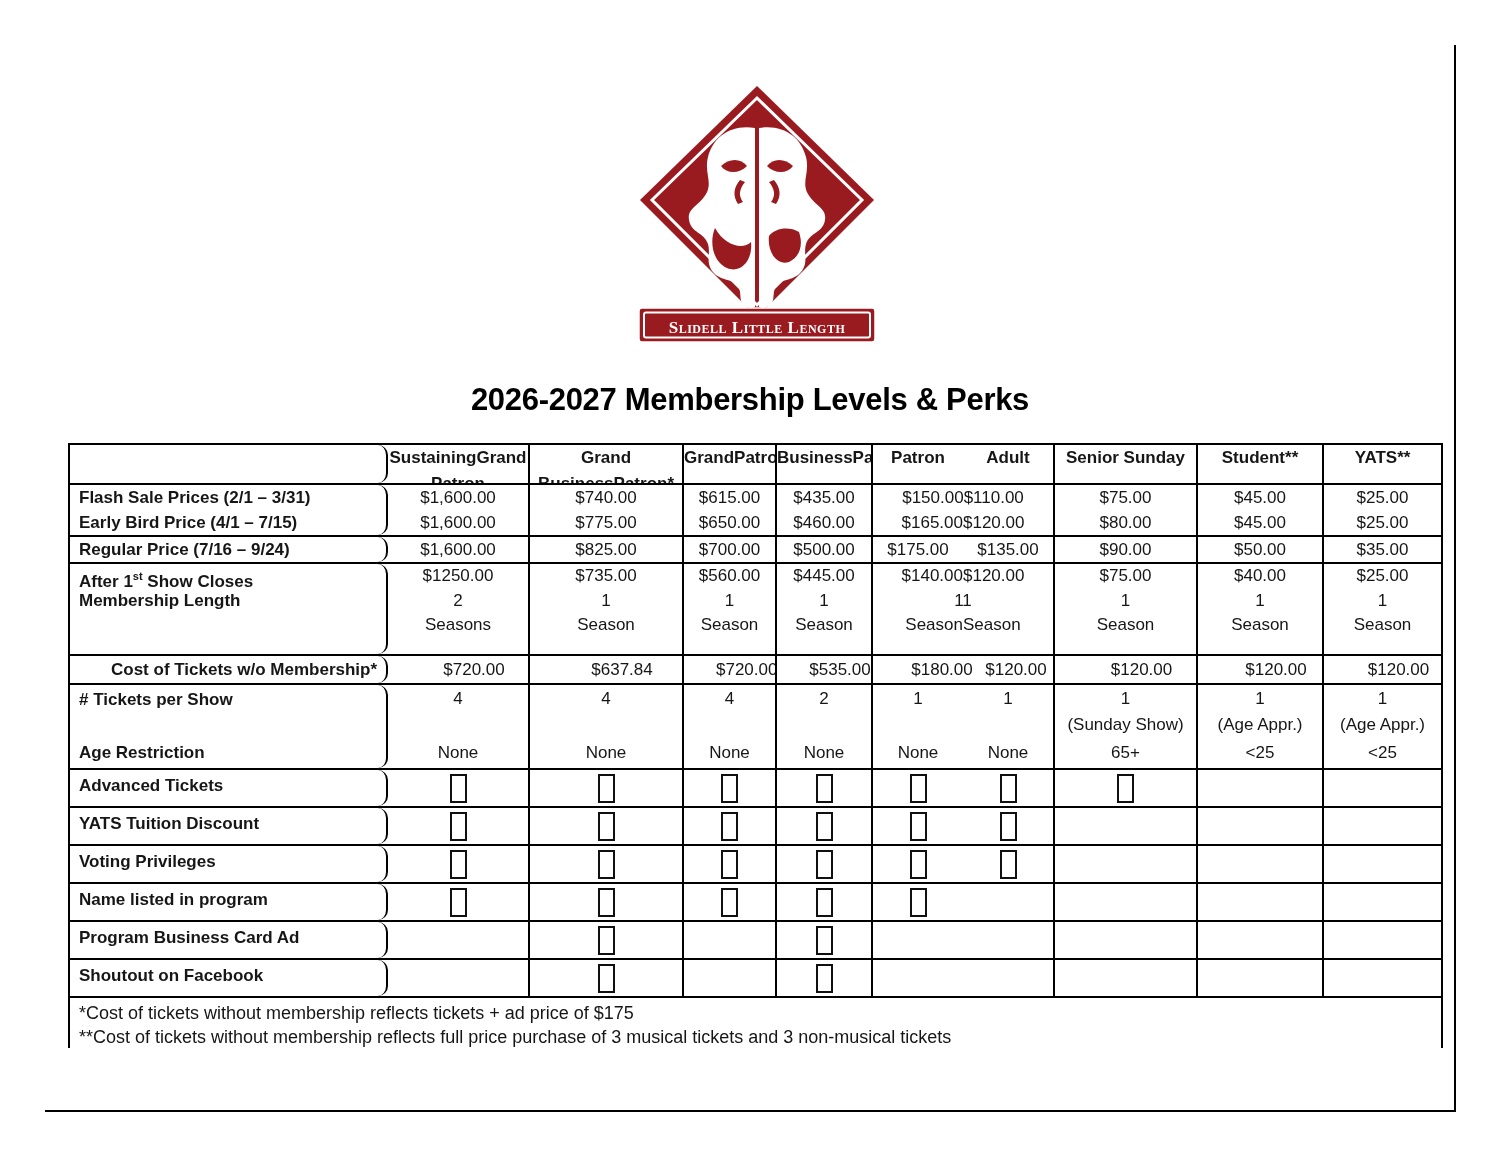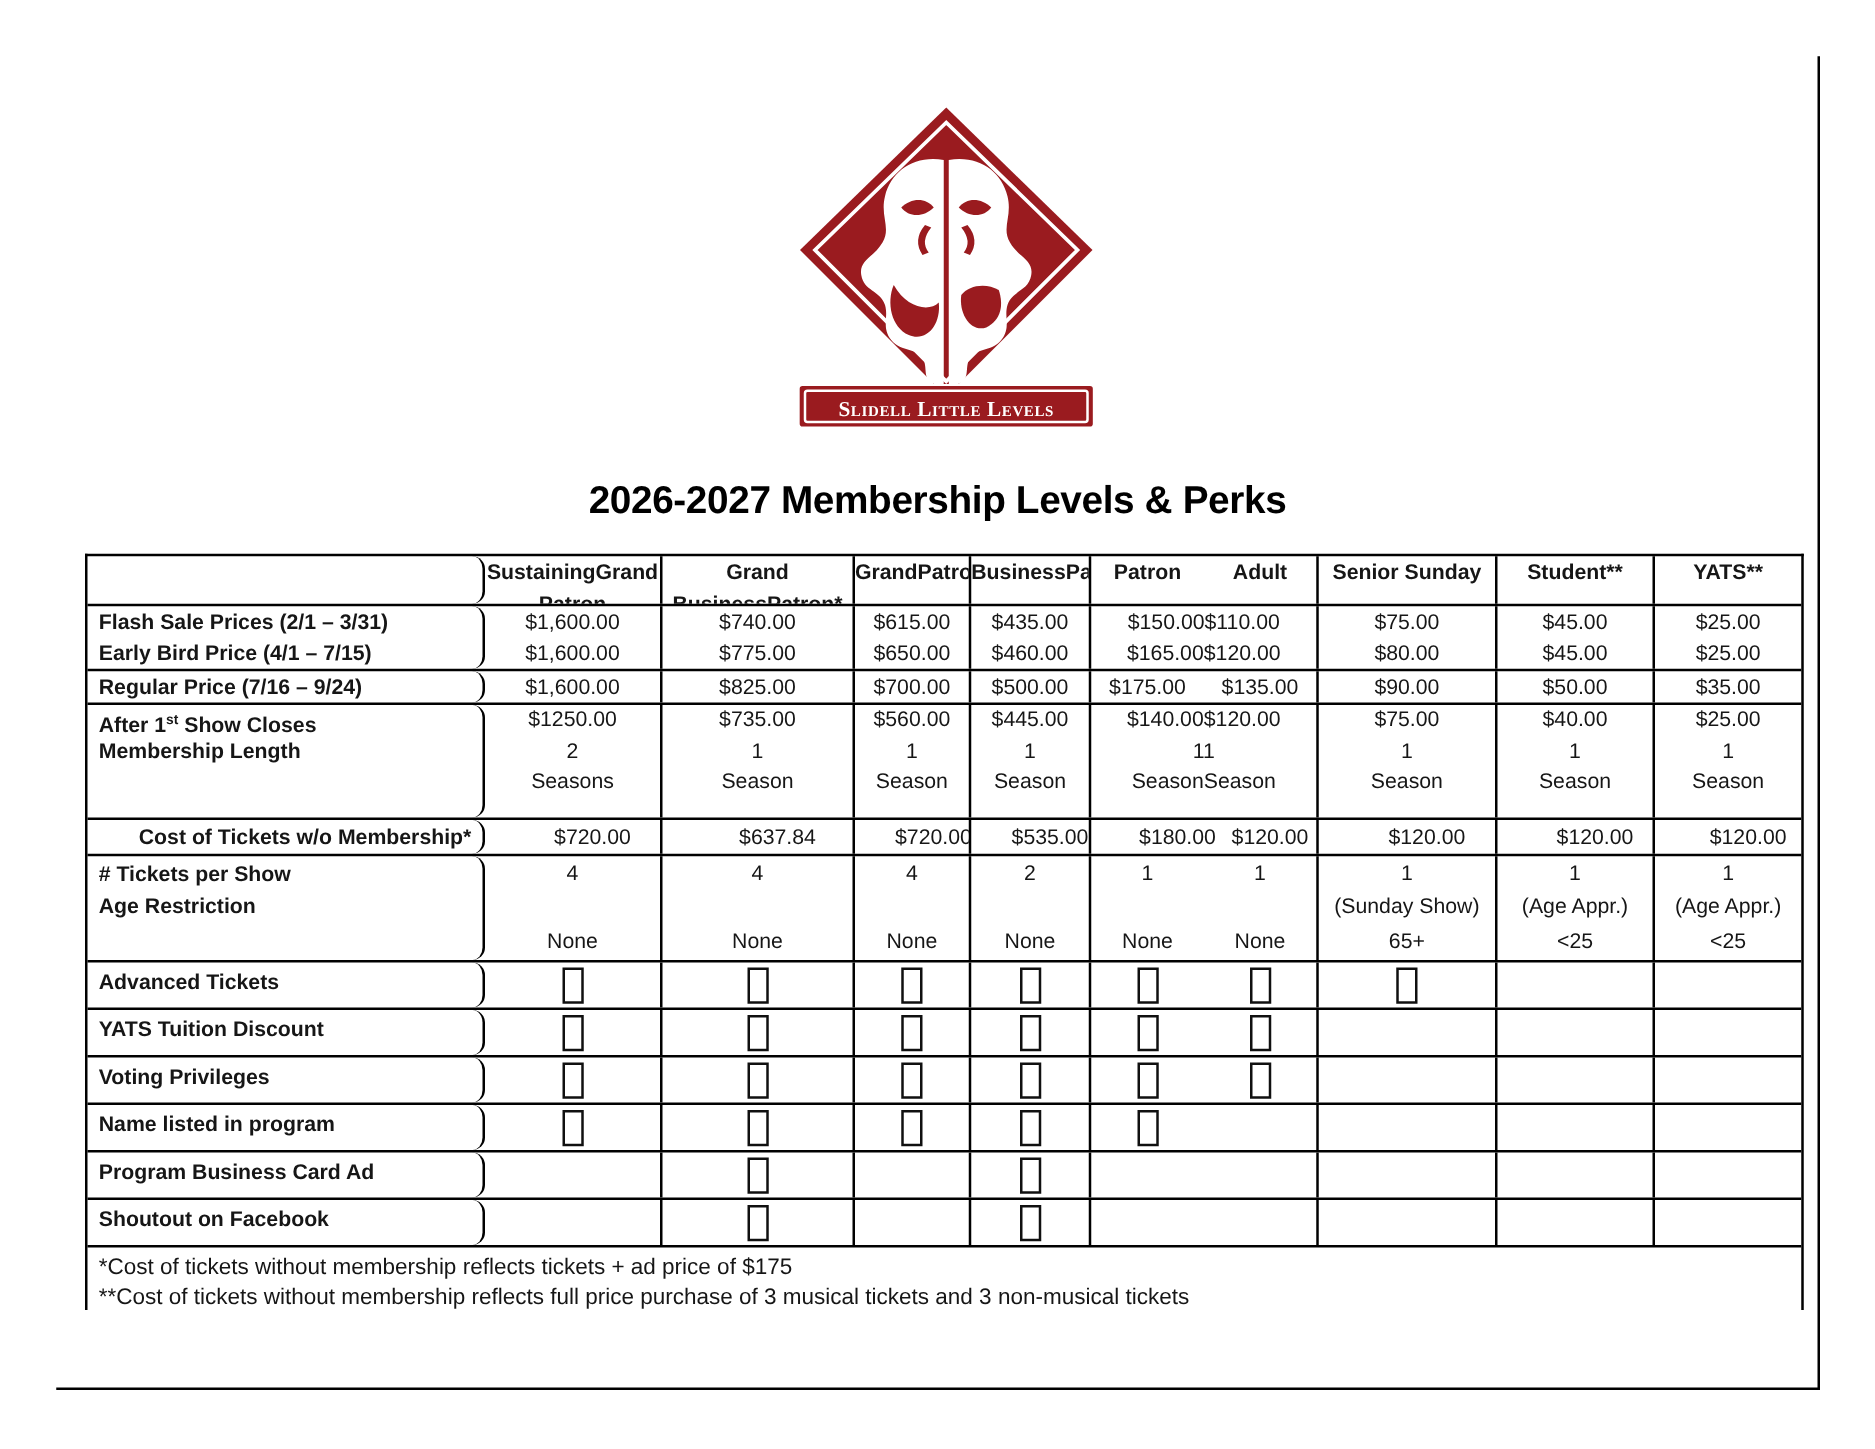--- a/index.html
+++ b/index.html
@@ -37,21 +37,21 @@
 
   .hd .td{font-weight:bold;line-height:26px;padding-top:0;}
   .h52 .l{height:25px;line-height:25px;display:block;}
   .h27 .td{line-height:25px;}
   .h76 .l{height:24.6px;line-height:24.6px;display:block;}
   .h29 .td{line-height:27px;margin-left:32px;}
   .h85 .td{display:flex;flex-direction:column;}
   .r1{height:27px;line-height:28px;}
   .r2{height:28px;line-height:25px;}
   .r3{height:28px;line-height:26px;}
-  .h85 .lab{display:flex;flex-direction:column;justify-content:flex-start;padding-top:2px;padding-bottom:3px;}
+  .h85 .lab{display:flex;flex-direction:column;justify-content:space-between;padding-top:2px;padding-bottom:3px;}
   .h38 .td{line-height:32px;}
 
   .tofu{display:inline-block;width:13px;height:25px;border:2px solid #101010;
         margin-top:4px;vertical-align:top;background:#fff;}
 
   sup{font-size:11px;}
 
   .fn{box-sizing:border-box;height:50px;padding:3px 0 0 9px;font-size:18px;line-height:24px;
       border-bottom:0;}
 </style>
@@ -72,21 +72,21 @@
         <path d="M84,82 C92,74 104,74 110,82 C102,90 90,90 84,82 Z"></path>
         <path d="M156,82 C148,74 136,74 130,82 C138,90 150,90 156,82 Z"></path>
         <path d="M108,98 q-9,11 -2,20 l-5,2 q-8,-12 2,-24 Z"></path>
         <path d="M132,98 q9,11 2,20 l5,2 q8,-12 -2,-24 Z"></path>
         <path d="M78,144 C88,162 106,166 114,158 C116,176 104,190 90,184 C76,178 72,158 78,144 Z"></path>
         <path d="M162,148 C152,142 138,144 132,152 C130,168 140,182 152,178 C164,172 166,160 162,148 Z"></path>
       </g>
       <rect x="2" y="224" width="236" height="34" rx="3" fill="#9a1b1f" stroke="#ffffff" stroke-width="1.5"></rect>
       <rect x="7" y="228.5" width="226" height="25" rx="2" fill="none" stroke="#ffffff" stroke-width="2"></rect>
     </svg>
-    <div class="banner-text">Slidell Little Levels</div>
+    <div class="banner-text">Slidell Little Length</div>
   </div>
 
   <div class="title">2026-2027 Membership Levels &amp; Perks</div>
 
   <div class="t">
 
     <div class="tr h54 hd">
       <div class="td lab"><span></span></div>
       <div class="td c"><span class="l">Sustaining</span><span class="l">Grand Patron</span></div>
       <div class="td c"><span class="l">Grand Business</span><span class="l">Patron*</span></div>

